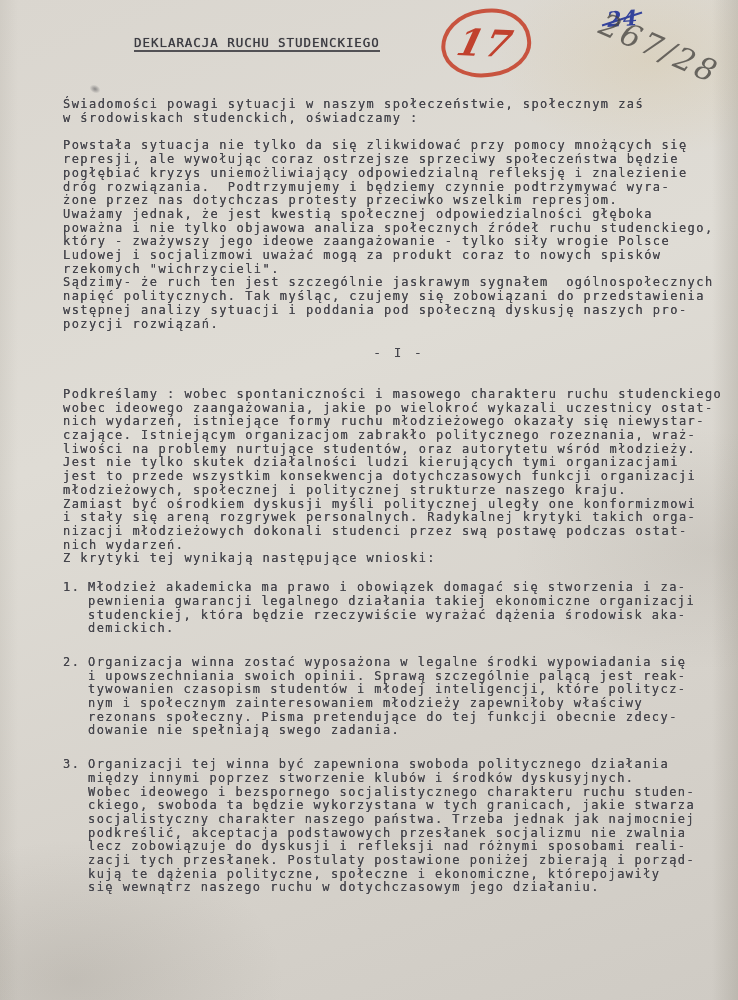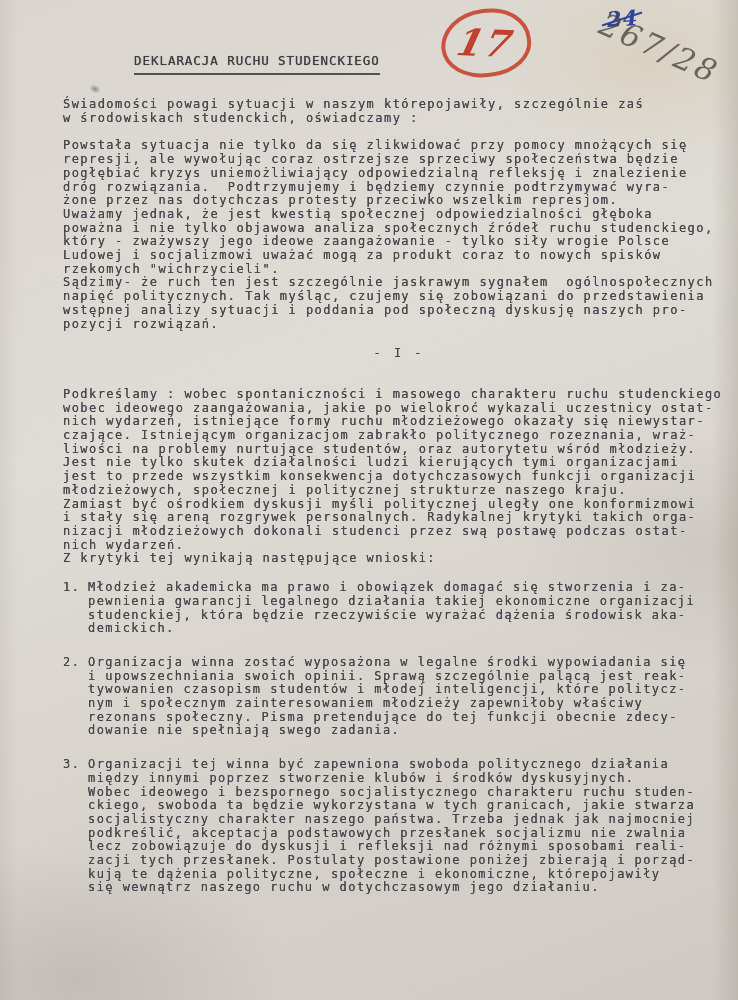--- a/index.html
+++ b/index.html
@@ -20,24 +20,23 @@
   }
   .typed{
     color:#45454c;
     text-shadow:0 0 0.6px rgba(62,62,70,0.85);
     font-size:12px;
     letter-spacing:1.45px;
     line-height:13.7px;
     white-space:pre-wrap;
   }
   .title{
-    position:absolute;left:134px;top:54px;
+    position:absolute;left:134px;top:36px;
     font-size:12.5px;letter-spacing:0.95px;
     color:#3c3c42;text-shadow:0 0 0.7px rgba(55,55,62,0.9);
-    padding-bottom:5px;
     border-bottom:2px solid rgba(58,58,64,0.85);
     white-space:nowrap;
   }
   .body{position:absolute;left:63px;top:98px;width:672px;}
   .para{margin:0 0 15px 0;}
   .p2{margin-bottom:14px;}
   .section-mark{
     margin:16px 0 27px 0;
     text-align:center;
     letter-spacing:3px;
@@ -98,21 +97,21 @@
 
   <div class="blue-num">24</div>
 
   <div class="pencil-num">267/28</div>
 
   <div class="title typed">DEKLARACJA RUCHU STUDENCKIEGO</div>
 
   <div class="body">
 
 
-    <p class="para typed p2">Świadomości powagi sytuacji w naszym którepojawiły, szczególnie zaś
+    <p class="para typed p2">Świadomości powagi sytuacji w naszym społeczeństwie, społecznym zaś
 w środowiskach studenckich, oświadczamy :</p>
 
     <p class="para typed">Powstała sytuacja nie tylko da się zlikwidować przy pomocy mnożących się
 represji, ale wywołując coraz ostrzejsze sprzeciwy społeczeństwa będzie
 pogłębiać kryzys uniemożliwiający odpowiedzialną refleksję i znalezienie
 dróg rozwiązania.  Podtrzymujemy i będziemy czynnie podtrzymywać wyra-
 żone przez nas dotychczas protesty przeciwko wszelkim represjom.
 Uważamy jednak, że jest kwestią społecznej odpowiedzialności głęboka
 poważna i nie tylko objawowa analiza społecznych źródeł ruchu studenckiego,
 który - zważywszy jego ideowe zaangażowanie - tylko siły wrogie Polsce

